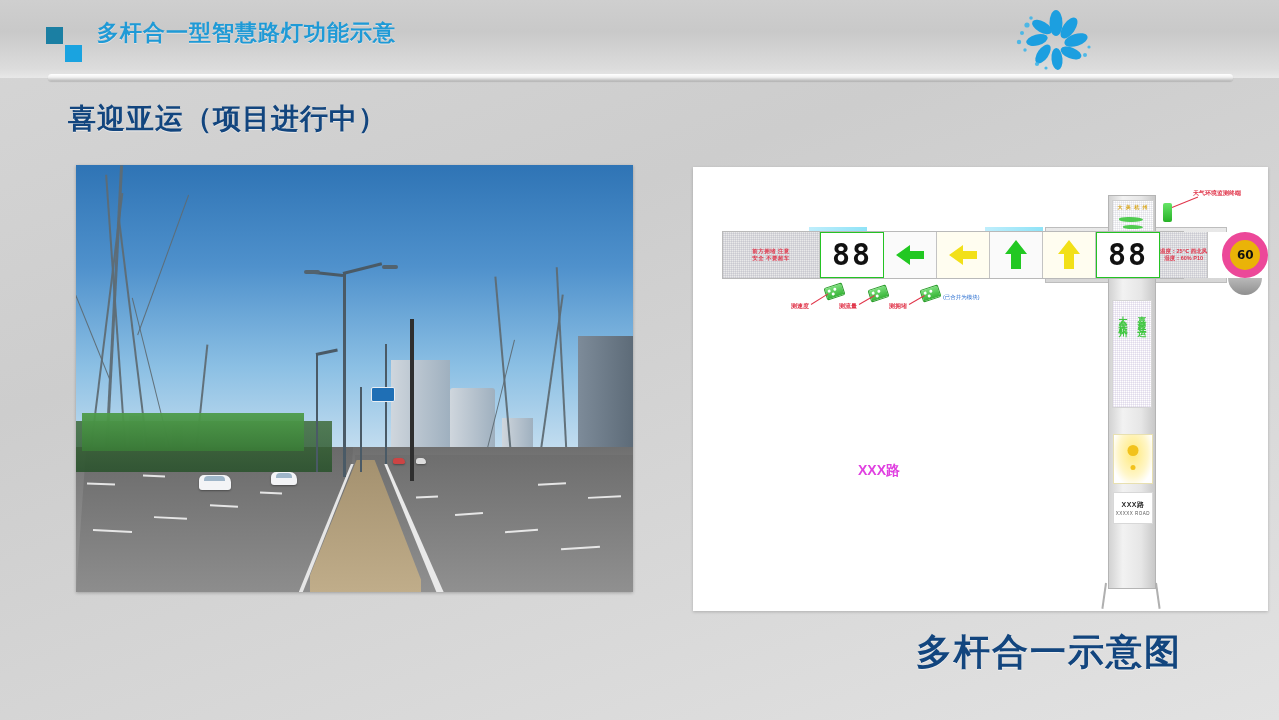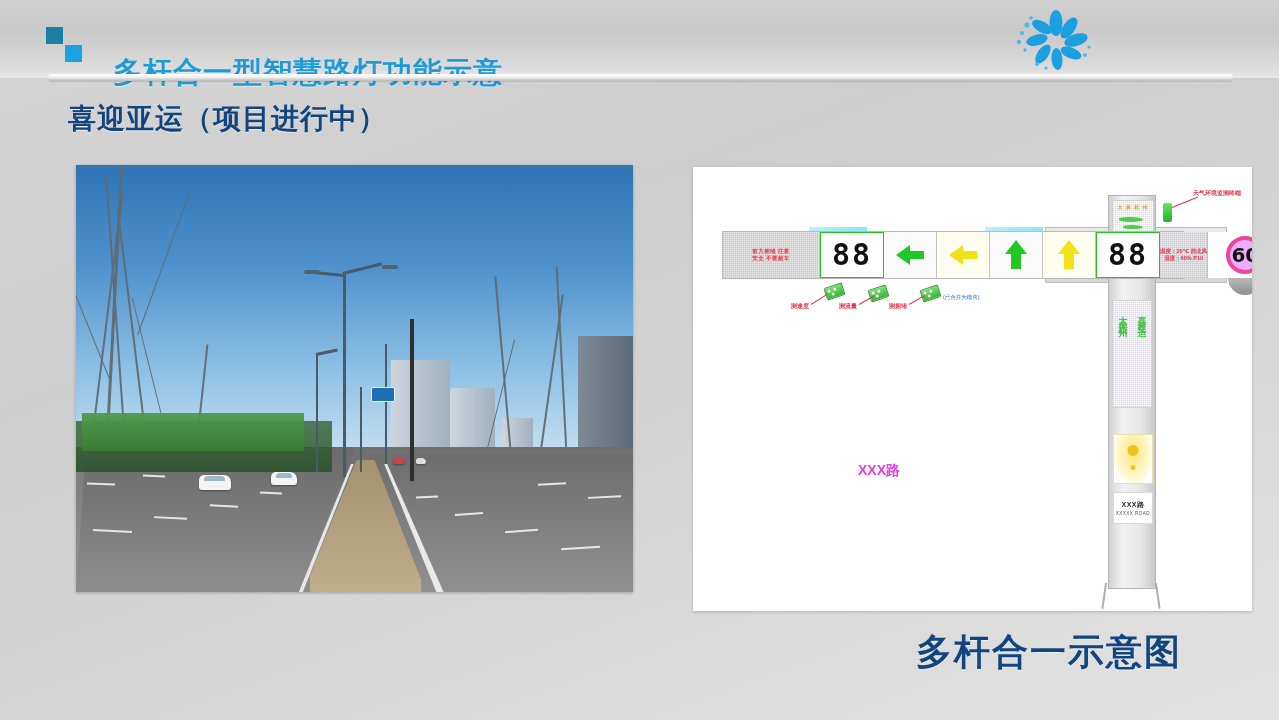--- a/index.html
+++ b/index.html
@@ -12,25 +12,24 @@
 
   
   .header{
     position:absolute;left:0;top:0;width:1279px;height:78px;
     background:linear-gradient(180deg,#cfcfcf 0%,#c9c9c9 40%,#dcdcdc 88%,#e8e8e8 100%);
   }
   .logo-marks{position:absolute;left:46px;top:27px;width:40px;height:36px;}
   .sq1{position:absolute;left:0;top:0;width:17px;height:17px;background:#1b7fa3;}
   .sq2{position:absolute;left:19px;top:18px;width:17px;height:17px;background:#1aa3e0;}
   .title{
-    position:absolute;left:113px;top:18px;
-    font-size:29px;font-weight:bold;color:#1f9ad6;letter-spacing:1px;
+    position:absolute;left:97px;top:18px;
+    font-size:22px;font-weight:bold;color:#1f9ad6;letter-spacing:1px;
     text-shadow:0 1px 0 rgba(255,255,255,.45);
     white-space:nowrap;
-    margin-top:35px;
   }
   .divider{
     position:absolute;left:48px;top:74px;width:1185px;height:7px;
     background:linear-gradient(180deg,#ffffff 0%,#f2f2f2 45%,#b9b9b9 100%);
     border-radius:4px;
     box-shadow:0 1px 1px rgba(0,0,0,.12);
   }
 
   
   .brand{position:absolute;right:18px;top:5px;width:250px;height:70px;}
@@ -90,20 +89,21 @@
   .arm{position:absolute;background:#4a5a66;height:3px;transform-origin:left center;}
   .lamp{position:absolute;width:16px;height:4px;background:#52636f;border-radius:2px;}
   .branch{position:absolute;background:#5e6b74;transform-origin:bottom center;opacity:.95;}
   .sign-blue{position:absolute;background:#1f6fb5;border:1px solid #e9eef3;border-radius:2px;}
 
   
   .diagram{
     position:absolute;left:693px;top:167px;width:559px;height:444px;
     background:#ffffff;box-shadow:0 1px 3px rgba(0,0,0,.2);
     overflow:hidden;
+    padding-left:16px;
   }
   .dg-inner{position:absolute;left:0;top:0;width:100%;height:100%;}
 
   
   .gantry{
     position:absolute;left:29px;top:64px;width:460px;height:46px;
     background:linear-gradient(180deg,#efefef,#dcdcdc);
     border:1px solid #b9b9b9;
     display:flex;align-items:stretch;
   }
@@ -120,23 +120,23 @@
     color:#111;letter-spacing:2px;line-height:30px;}
   .g-arrow{flex:0 0 52px;}
   .g-arrow.y{background:#fffdf0;}
   .g-wx{flex:1 1 auto;background:#ececec;
     background-image:repeating-linear-gradient(0deg,rgba(150,150,170,.22) 0 1px,transparent 1px 2px),
                      repeating-linear-gradient(90deg,rgba(150,150,170,.22) 0 1px,transparent 1px 2px);
     flex-direction:column;}
   .g-wx span{font-size:5.5px;color:#e0354a;line-height:7.5px;white-space:nowrap;font-weight:bold;}
   .g-speed{flex:0 0 74px;background:#fff;border-right:none;}
   .speed-sign{width:30px;height:30px;border-radius:50%;
-    border:4px solid #ec4899;background:#f0abfc;
+    border:8px solid #ec4899;background:#eab308;
     display:flex;align-items:center;justify-content:center;
-    font-size:20px;font-weight:bold;color:#111;font-family:"DejaVu Sans",sans-serif;}
+    font-size:12px;font-weight:bold;color:#111;font-family:"DejaVu Sans",sans-serif;}
   .dome{position:absolute;left:50%;top:46px;transform:translateX(-50%);
     width:34px;height:17px;border-radius:0 0 18px 18px;
     background:linear-gradient(180deg,#b9b9b9,#8f8f8f);}
 
   .g-topstrip{position:absolute;left:116px;top:60px;width:58px;height:5px;
     background:linear-gradient(90deg,#bfeefc,#8fe3f7);}
   .g-topstrip2{position:absolute;left:292px;top:60px;width:58px;height:5px;
     background:linear-gradient(90deg,#bfeefc,#8fe3f7);}
 
   

